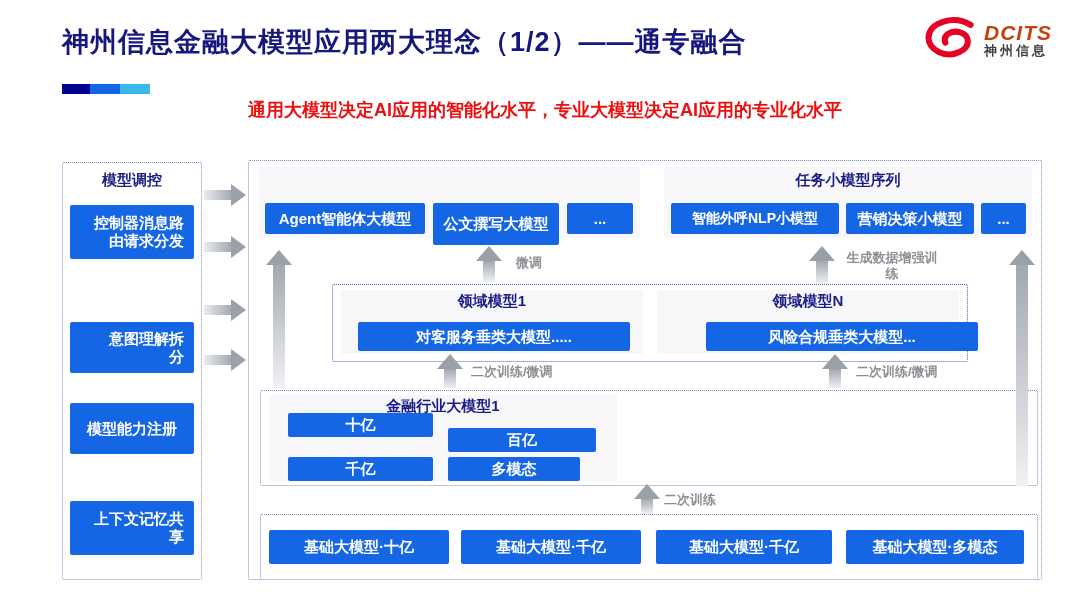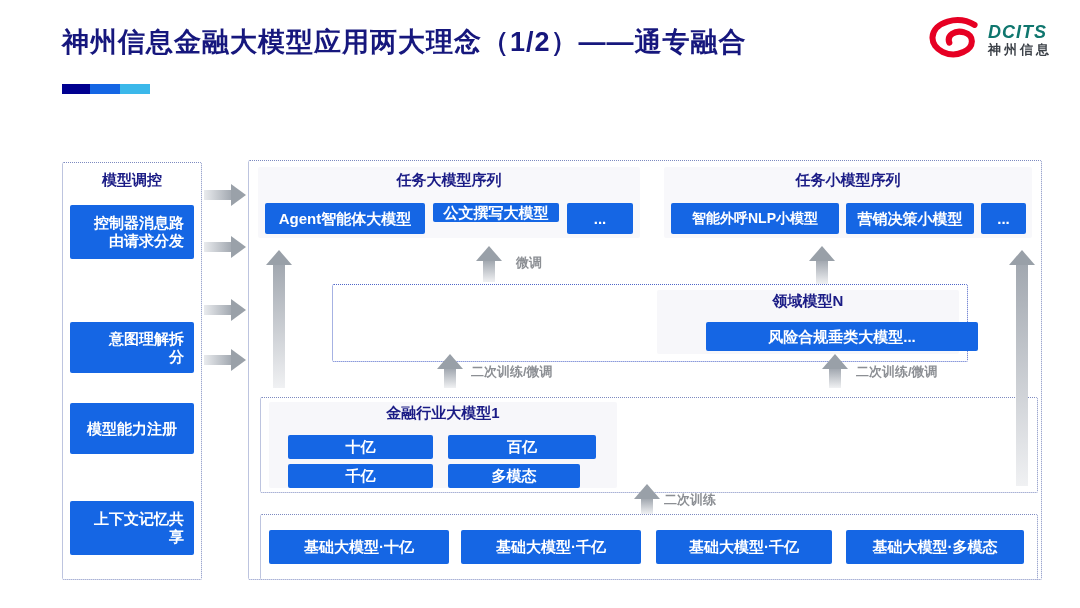--- a/index.html
+++ b/index.html
@@ -4,21 +4,21 @@
 <style>
   html,body{margin:0;padding:0;background:#fff;}
   .slide{position:relative;width:1080px;height:608px;background:#ffffff;overflow:hidden;
          font-family:"Liberation Sans","DejaVu Sans",sans-serif;}
   .abs{position:absolute;}
 
   
   .title{left:62px;top:24px;font-size:27px;font-weight:900;color:#16177d;letter-spacing:1px;white-space:nowrap;}
   .logo{right:28px;top:16px;display:flex;align-items:center;gap:6px;}
   .logo-text{display:flex;flex-direction:column;line-height:1.1;}
-  .logo-brand{color:#0f766e;font-weight:900;font-style:italic;font-size:18px;letter-spacing:1px;}
+  .logo-brand{color:#c2410c;font-weight:900;font-style:italic;font-size:21px;letter-spacing:1px;}
   .logo-cn{color:#3c4148;font-size:13px;font-weight:bold;letter-spacing:3px;}
   .colorbar{left:62px;top:84px;display:flex;height:10px;}
   .colorbar span{display:block;height:10px;}
   .subtitle{left:155px;top:98px;width:780px;text-align:center;color:#ec0f0f;font-weight:bold;font-size:18px;white-space:nowrap;}
 
   
   .dotted{border:1.5px dotted #7d8ac0;border-radius:2px;background:#fff;}
   .dotted-blue{border:1.5px dotted #4f66c8;border-radius:2px;background:#fff;}
   .panel{background:#f7f7fa;border-radius:2px;}
 
@@ -63,20 +63,21 @@
       <span class="logo-cn">神州信息</span>
     </span>
   </div>
 
   <div class="abs colorbar">
     <span style="width:28px;background:#000090;"></span>
     <span style="width:30px;background:#1566e4;"></span>
     <span style="width:30px;background:#3bb8ea;"></span>
   </div>
 
+  <div class="abs subtitle">通用大模型决定AI应用的智能化水平，专业大模型决定AI应用的专业化水平</div>
 
   <div class="abs dotted sidebar">
     <div class="navy-title">模型调控</div>
     <div class="chip" style="top:42px;height:50px;">控制器消息路由请求分发</div>
     <div class="chip" style="top:159px;height:47px;padding-left:32px;">意图理解拆分</div>
     <div class="chip" style="top:240px;height:47px;">模型能力注册</div>
     <div class="chip" style="top:338px;height:50px;">上下文记忆共享</div>
   </div>
 
   <div class="abs arrow-right" style="left:204px;top:184px;">
@@ -92,75 +93,79 @@
       <span class="ar-head"></span>
     </div>
   <div class="abs arrow-right" style="left:204px;top:349px;">
       <span class="ar-body"></span>
       <span class="ar-head"></span>
     </div>
 
   <div class="abs dotted main-box"></div>
 
   <div class="group" style="left:258px;top:167px;width:382px;height:71px;">
-    <div class="navy-title">任务大模型序列</div>
     <div class="chip" style="left:7px;top:36px;width:160px;height:31px;">Agent智能体大模型</div>
-    <div class="chip" style="left:175px;top:36px;width:126px;height:19px;">公文撰写大模型</div>
+    <div class="chip" style="left:175px;top:36px;width:126px;height:42px;">公文撰写大模型</div>
     <div class="chip" style="left:309px;top:36px;width:66px;height:31px;">...</div>
   </div>
 
   <div class="group" style="left:664px;top:167px;width:368px;height:71px;">
     <div class="navy-title">任务小模型序列</div>
     <div class="chip" style="left:7px;top:36px;width:168px;height:31px;font-size:14px;">智能外呼NLP小模型</div>
     <div class="chip" style="left:182px;top:36px;width:128px;height:31px;">营销决策小模型</div>
     <div class="chip" style="left:317px;top:36px;width:45px;height:31px;">...</div>
   </div>
 
   <div class="abs arrow-up" style="left:476px;top:246px;height:36px;">
       <span class="au-head"></span>
       <span class="au-body"></span>
     </div>
   <div class="abs arrow-label" style="left:516px;top:254px;">微调</div>
 
   <div class="abs arrow-up" style="left:809px;top:246px;height:38px;">
       <span class="au-head"></span>
       <span class="au-body"></span>
     </div>
+  <div class="abs arrow-label" style="left:845px;top:250px;width:94px;white-space:normal;text-align:center;line-height:1.25;">生成数据增强训练</div>
 
   <div class="abs arrow-up" style="left:266px;top:250px;height:138px;">
       <span class="au-head"></span>
       <span class="au-body"></span>
     </div>
   <div class="abs arrow-up" style="left:1009px;top:250px;height:236px;">
       <span class="au-head"></span>
       <span class="au-body"></span>
     </div>
 
   <div class="abs dotted-blue" style="left:332px;top:284px;width:634px;height:76px;">
+    <div class="panel" style="position:absolute;left:8px;top:5px;width:302px;height:64px;">
+      <div class="navy-title" style="position:absolute;top:2px;left:0;right:0;">领域模型1</div>
+      <div class="chip" style="left:17px;top:32px;width:272px;height:29px;">对客服务垂类大模型.....</div>
+    </div>
     <div class="panel" style="position:absolute;left:324px;top:5px;width:302px;height:64px;">
       <div class="navy-title" style="position:absolute;top:2px;left:0;right:0;">领域模型N</div>
       <div class="chip" style="left:13px;top:32px;width:272px;height:29px;margin-left:36px;">风险合规垂类大模型...</div>
     </div>
   </div>
 
   <div class="abs arrow-up" style="left:437px;top:354px;height:34px;">
       <span class="au-head"></span>
       <span class="au-body"></span>
     </div>
   <div class="abs arrow-label" style="left:471px;top:363px;">二次训练/微调</div>
   <div class="abs arrow-up" style="left:822px;top:354px;height:34px;">
       <span class="au-head"></span>
       <span class="au-body"></span>
     </div>
   <div class="abs arrow-label" style="left:856px;top:363px;">二次训练/微调</div>
 
-  <div class="abs dotted" style="left:260px;top:390px;width:776px;height:94px;margin-top:7px;">
+  <div class="abs dotted" style="left:260px;top:390px;width:776px;height:94px;">
     <div class="panel" style="position:absolute;left:8px;top:4px;width:348px;height:86px;">
       <div class="navy-title" style="position:absolute;top:2px;left:0;right:0;">金融行业大模型1</div>
-      <div class="chip" style="left:19px;top:33px;width:145px;height:24px;">十亿</div>
+      <div class="chip" style="left:19px;top:18px;width:145px;height:24px;">十亿</div>
       <div class="chip" style="left:179px;top:33px;width:148px;height:24px;">百亿</div>
       <div class="chip" style="left:19px;top:62px;width:145px;height:24px;">千亿</div>
       <div class="chip" style="left:179px;top:62px;width:132px;height:24px;">多模态</div>
     </div>
   </div>
 
   <div class="abs arrow-up" style="left:634px;top:484px;height:30px;">
       <span class="au-head"></span>
       <span class="au-body"></span>
     </div>

